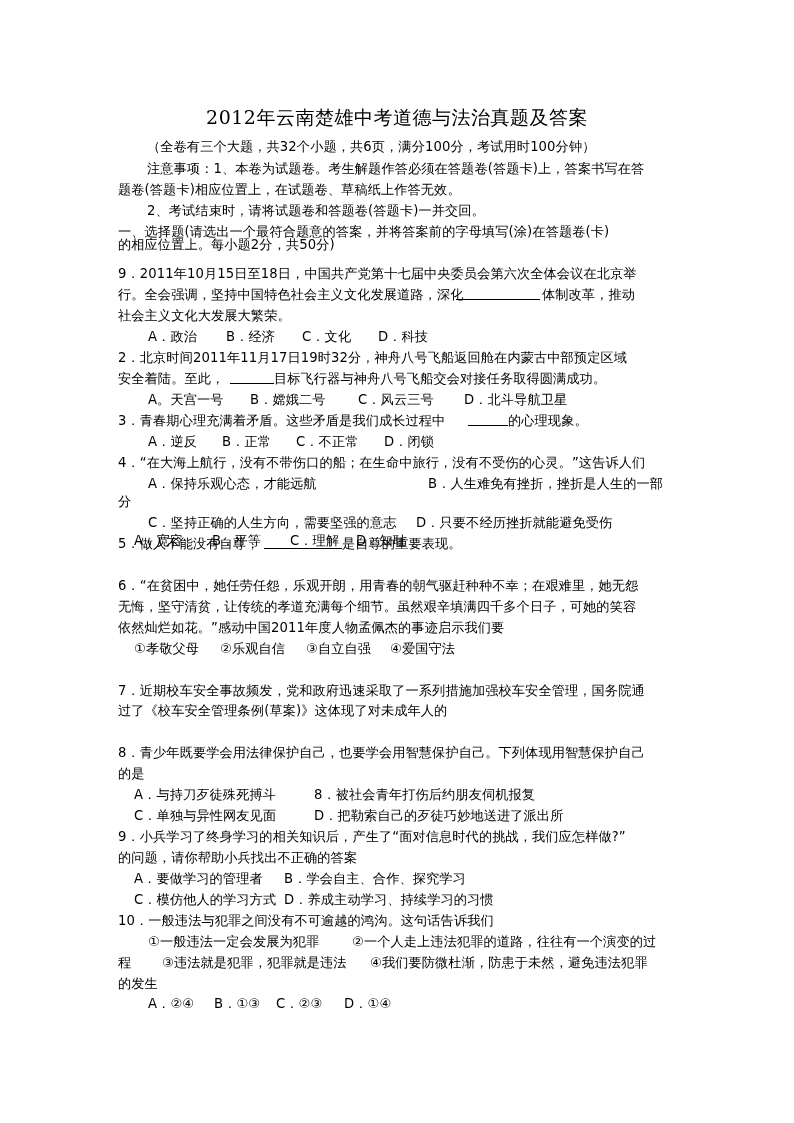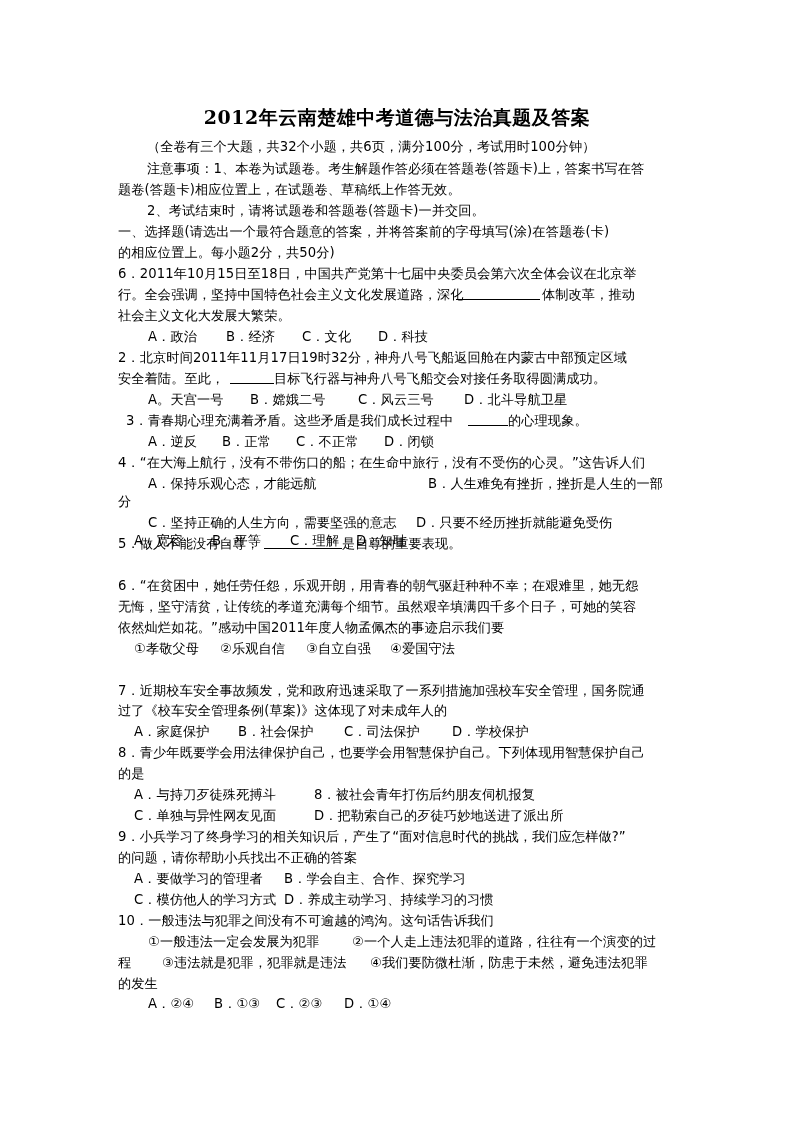--- a/index.html
+++ b/index.html
@@ -1,41 +1,41 @@
 <!DOCTYPE html>
 <html><head>
 <meta charset="utf-8">
 <style>
   html, body { margin: 0; padding: 0; background: #ffffff; }
   body { width: 794px; height: 1123px; position: relative; overflow: hidden;
          font-family: "DejaVu Sans", "Liberation Sans", sans-serif; color: #000; }
   .page { position: absolute; left: 0; top: 0; width: 794px; height: 1123px; background: #fff; }
   .title { position: absolute; left: 0; width: 794px; top: 104px; text-align: center;
-           font-family: "DejaVu Serif", "Liberation Serif", serif; font-weight: bold;
+           font-family: "DejaVu Serif", "Liberation Serif", serif; font-weight: normal;
            font-size: 19px; line-height: 26px; letter-spacing: 0.5px; white-space: nowrap; }
   .ln { position: absolute; left: 118px; height: 21px; line-height: 21px;
         font-size: 13.2px; white-space: nowrap; letter-spacing: 0.1px; }
   .seg { position: absolute; top: 0; white-space: nowrap; }
   .blank { display: inline-block; border-bottom: 1px solid #000; height: 14px; vertical-align: -1px; }
 </style>
 </head>
 <body>
 
 <div class="page">
 
   <div class="title">2012年云南楚雄中考道德与法治真题及答案</div>
 
   <div class="ln" style="top:136px;left:147px">（全卷有三个大题，共32个小题，共6页，满分100分，考试用时100分钟）</div>
   <div class="ln" style="top:158px;left:147px">注意事项：1、本卷为试题卷。考生解题作答必须在答题卷(答题卡)上，答案书写在答</div>
   <div class="ln" style="top:179px">题卷(答题卡)相应位置上，在试题卷、草稿纸上作答无效。</div>
   <div class="ln" style="top:200px;left:147px">2、考试结束时，请将试题卷和答题卷(答题卡)一并交回。</div>
   <div class="ln" style="top:221px">一、选择题(请选出一个最符合题意的答案，并将答案前的字母填写(涂)在答题卷(卡)</div>
-  <div class="ln" style="top:242px">的相应位置上。每小题2分，共50分)</div>
+  <div class="ln" style="top:234px">的相应位置上。每小题2分，共50分)</div>
 
-  <div class="ln" style="top:263px">6．2011年10月15日至18日，中国共产党第十七届中央委员会第六次全体会议在北京举</div>
+  <div class="ln" style="top:263px">9．2011年10月15日至18日，中国共产党第十七届中央委员会第六次全体会议在北京举</div>
   <div class="ln" style="top:284px;width:560px">
     <span class="seg" style="left:0">行。全会强调，坚持中国特色社会主义文化发展道路，深化</span>
     <span class="seg" style="left:338px"><span class="blank" style="width:84px"></span></span>
     <span class="seg" style="left:424px">体制改革，推动</span>
   </div>
   <div class="ln" style="top:305px">社会主义文化大发展大繁荣。</div>
   <div class="ln" style="top:326px;width:560px">
     <span class="seg" style="left:30px">A．政治</span>
     <span class="seg" style="left:108px">B．经济</span>
     <span class="seg" style="left:184px">C．文化</span>
@@ -49,21 +49,21 @@
     <span class="seg" style="left:156px">目标飞行器与神舟八号飞船交会对接任务取得圆满成功。</span>
   </div>
   <div class="ln" style="top:389px;width:560px">
     <span class="seg" style="left:30px">A。天宫一号</span>
     <span class="seg" style="left:132px">B．嫦娥二号</span>
     <span class="seg" style="left:240px">C．风云三号</span>
     <span class="seg" style="left:346px">D．北斗导航卫星</span>
   </div>
 
   <div class="ln" style="top:410px;width:560px">
-    <span class="seg" style="left:8px">3．青春期心理充满着矛盾。这些矛盾是我们成长过程中</span>
+    <span class="seg" style="left:0">3．青春期心理充满着矛盾。这些矛盾是我们成长过程中</span>
     <span class="seg" style="left:350px"><span class="blank" style="width:40px"></span></span>
     <span class="seg" style="left:390px">的心理现象。</span>
   </div>
   <div class="ln" style="top:431px;width:560px">
     <span class="seg" style="left:30px">A．逆反</span>
     <span class="seg" style="left:104px">B．正常</span>
     <span class="seg" style="left:178px">C．不正常</span>
     <span class="seg" style="left:266px">D．闭锁</span>
   </div>
 
@@ -95,26 +95,20 @@
   <div class="ln" style="top:617px">依然灿烂如花。”感动中国2011年度人物孟佩杰的事迹启示我们要</div>
   <div class="ln" style="top:638px;width:560px">
     <span class="seg" style="left:16px">①孝敬父母</span>
     <span class="seg" style="left:102px">②乐观自信</span>
     <span class="seg" style="left:188px">③自立自强</span>
     <span class="seg" style="left:272px">④爱国守法</span>
   </div>
 
   <div class="ln" style="top:680px">7．近期校车安全事故频发，党和政府迅速采取了一系列措施加强校车安全管理，国务院通</div>
   <div class="ln" style="top:700px">过了《校车安全管理条例(草案)》这体现了对未成年人的</div>
-  <div class="ln" style="top:721px;width:560px">
-    <span class="seg" style="left:16px">A．家庭保护</span>
-    <span class="seg" style="left:120px">B．社会保护</span>
-    <span class="seg" style="left:226px">C．司法保护</span>
-    <span class="seg" style="left:334px">D．学校保护</span>
-  </div>
 
   <div class="ln" style="top:742px">8．青少年既要学会用法律保护自己，也要学会用智慧保护自己。下列体现用智慧保护自己</div>
   <div class="ln" style="top:763px">的是</div>
   <div class="ln" style="top:784px;width:560px">
     <span class="seg" style="left:16px">A．与持刀歹徒殊死搏斗</span>
     <span class="seg" style="left:196px">8．被社会青年打伤后约朋友伺机报复</span>
   </div>
   <div class="ln" style="top:805px;width:560px">
     <span class="seg" style="left:16px">C．单独与异性网友见面</span>
     <span class="seg" style="left:196px">D．把勒索自己的歹徒巧妙地送进了派出所</span>

